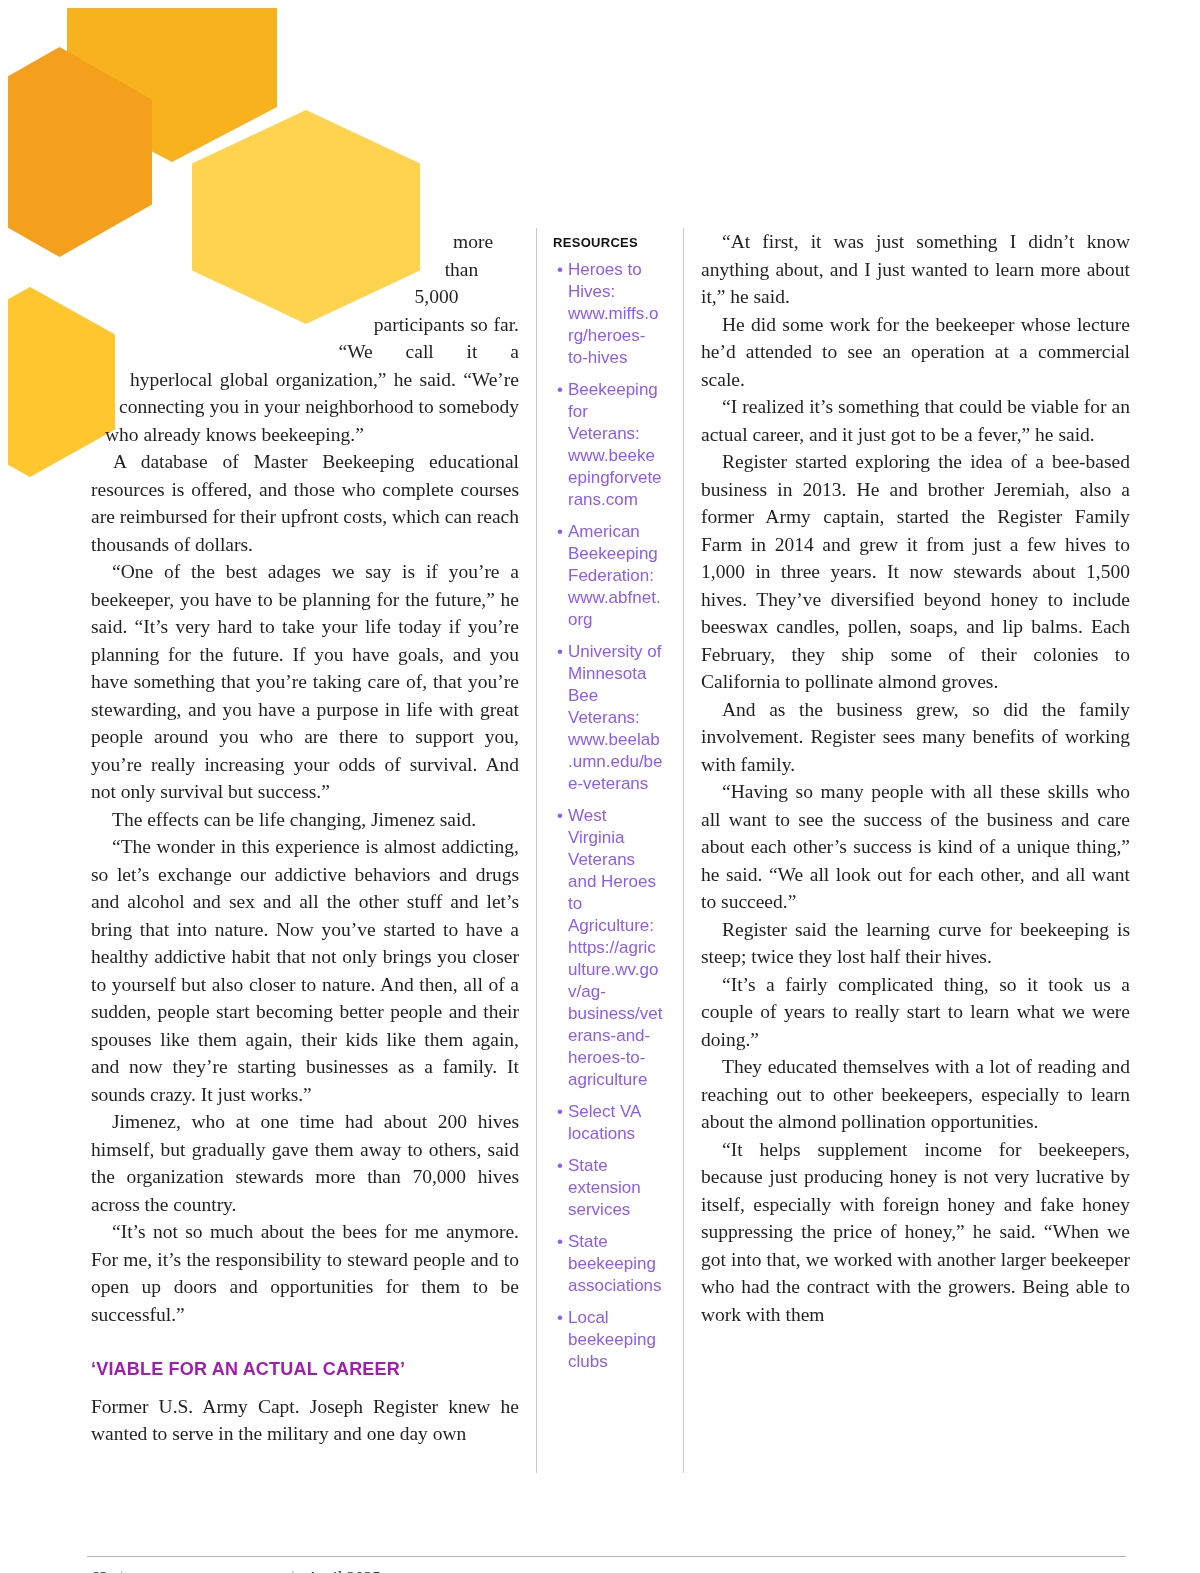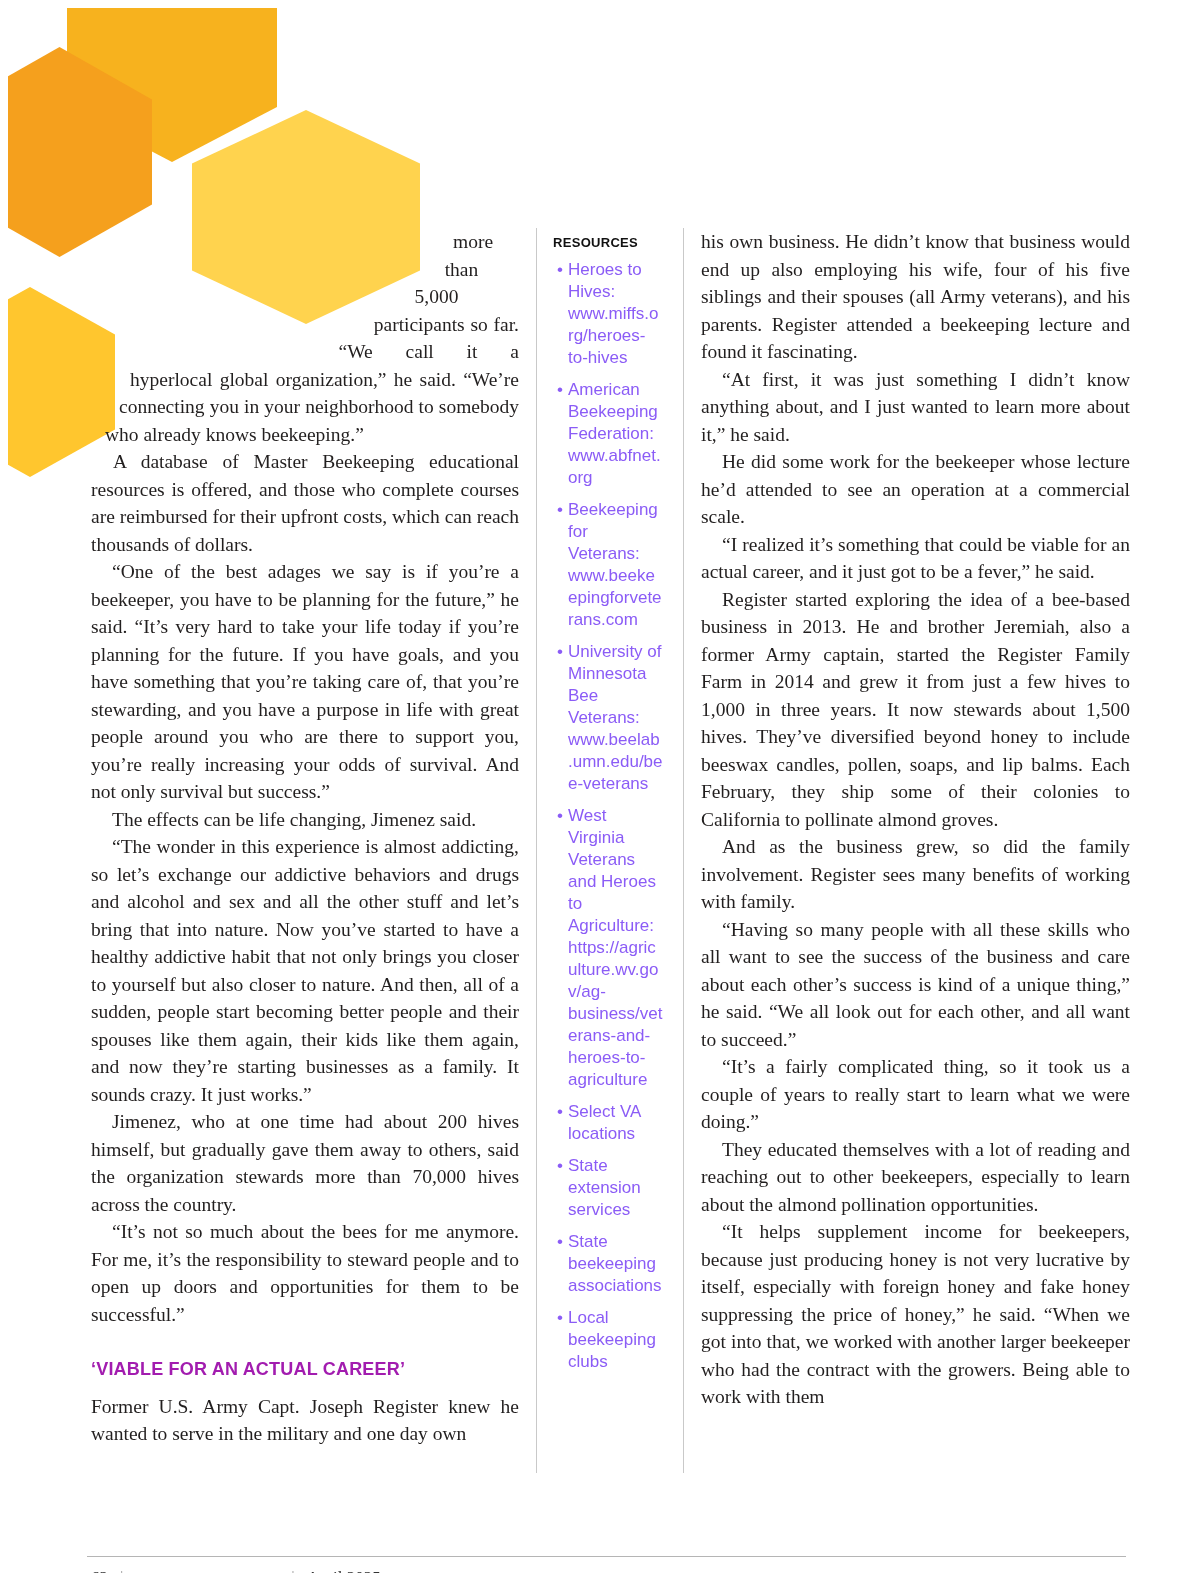--- a/index.html
+++ b/index.html
@@ -129,39 +129,39 @@
     <p class="body ind">Jimenez, who at one time had about 200 hives himself, but gradually gave them away to others, said the organization stewards more than 70,000 hives across the country.</p>
     <p class="body ind">“It’s not so much about the bees for me anymore. For me, it’s the responsibility to steward people and to open up doors and opportunities for them to be successful.”</p>
     <h3 class="subhead">‘VIABLE FOR AN ACTUAL CAREER’</h3>
     <p class="body">Former U.S. Army Capt. Joseph Register knew he wanted to serve in the military and one day own</p>
   </div>
 
   <div class="col-mid">
     <div class="res-title">RESOURCES</div>
     <ul class="res-list">
       <li class="res-item">Heroes to Hives: www.miffs.org/heroes-to-hives</li>
+      <li class="res-item">Beekeeping for Veterans: www.beekeepingforveterans.com</li>
       <li class="res-item">American Beekeeping Federation: www.abfnet.org</li>
-      <li class="res-item">Beekeeping for Veterans: www.beekeepingforveterans.com</li>
       <li class="res-item">University of Minnesota Bee Veterans: www.beelab.umn.edu/bee-veterans</li>
       <li class="res-item">West Virginia Veterans and Heroes to Agriculture: https://agriculture.wv.gov/ag-business/veterans-and-heroes-to-agriculture</li>
       <li class="res-item">Select VA locations</li>
       <li class="res-item">State extension services</li>
       <li class="res-item">State beekeeping associations</li>
       <li class="res-item">Local beekeeping clubs</li>
     </ul>
   </div>
 
   <div class="col-right">
-    <p class="body">his own business. He didn’t know that business would end up also employing his wife, four of his five siblings and their spouses (all Army veterans), and his parents. Register attended a beekeeping lecture and found it fascinating.</p>
     <p class="body ind">“At first, it was just something I didn’t know anything about, and I just wanted to learn more about it,” he said.</p>
     <p class="body ind">He did some work for the beekeeper whose lecture he’d attended to see an operation at a commercial scale.</p>
     <p class="body ind">“I realized it’s something that could be viable for an actual career, and it just got to be a fever,” he said.</p>
     <p class="body ind">Register started exploring the idea of a bee-based business in 2013. He and brother Jeremiah, also a former Army captain, started the Register Family Farm in 2014 and grew it from just a few hives to 1,000 in three years. It now stewards about 1,500 hives. They’ve diversified beyond honey to include beeswax candles, pollen, soaps, and lip balms. Each February, they ship some of their colonies to California to pollinate almond groves.</p>
     <p class="body ind">And as the business grew, so did the family involvement. Register sees many benefits of working with family.</p>
     <p class="body ind">“Having so many people with all these skills who all want to see the success of the business and care about each other’s success is kind of a unique thing,” he said. “We all look out for each other, and all want to succeed.”</p>
+    <p class="body ind">Register said the learning curve for beekeeping is steep; twice they lost half their hives.</p>
     <p class="body ind">“It’s a fairly complicated thing, so it took us a couple of years to really start to learn what we were doing.”</p>
     <p class="body ind">They educated themselves with a lot of reading and reaching out to other beekeepers, especially to learn about the almond pollination opportunities.</p>
     <p class="body ind">“It helps supplement income for beekeepers, because just producing honey is not very lucrative by itself, especially with foreign honey and fake honey suppressing the price of honey,” he said. “When we got into that, we worked with another larger beekeeper who had the contract with the growers. Being able to work with them</p>
   </div>
 
 </div>
 
 <div class="footer">
   <span class="num">62</span><span class="sep">|</span><span class="mag">MILITARY OFFICER</span><span class="sep">|</span><span class="issue">April 2025</span>
 </div>

